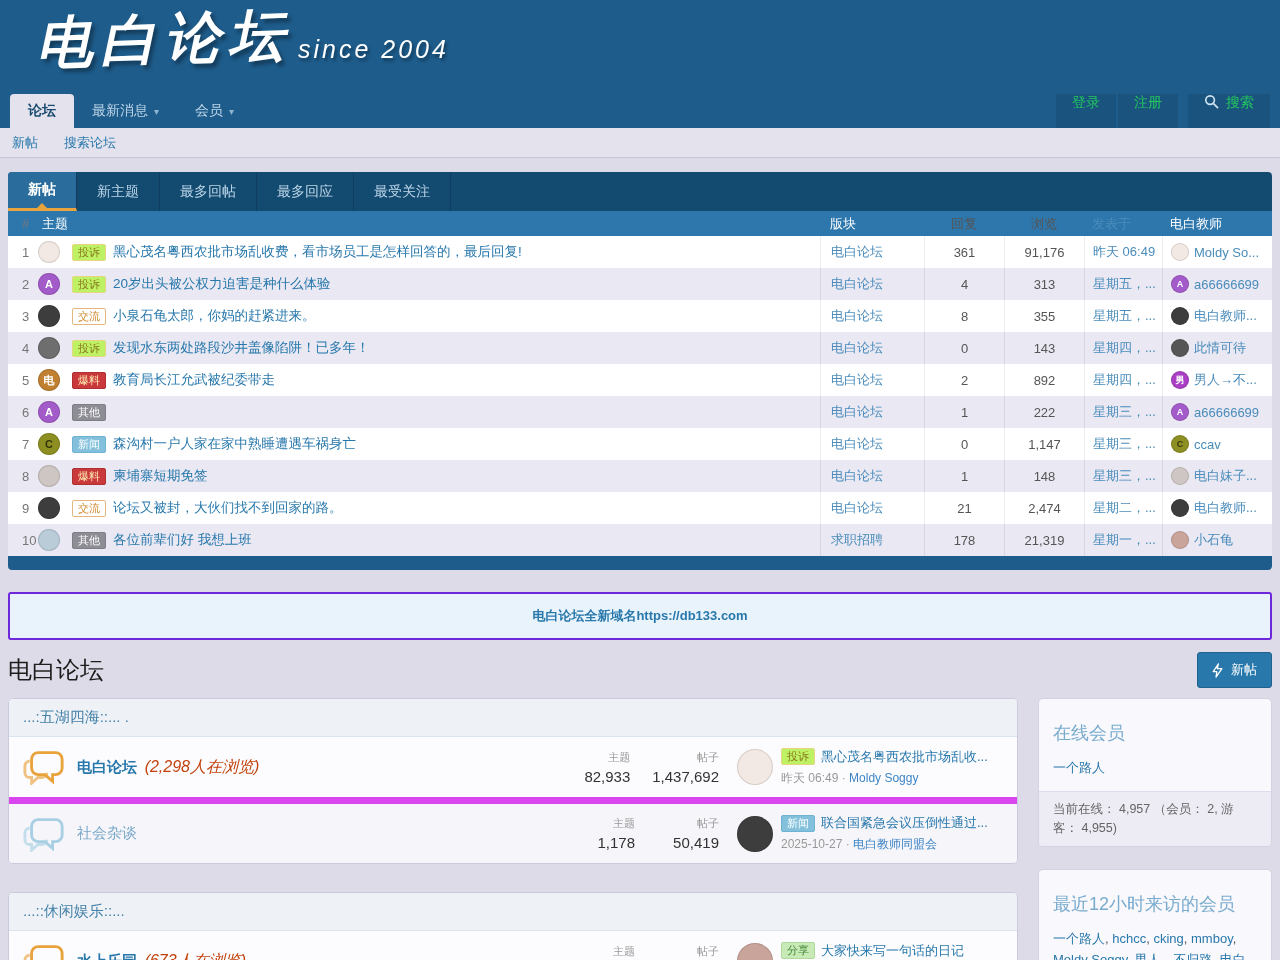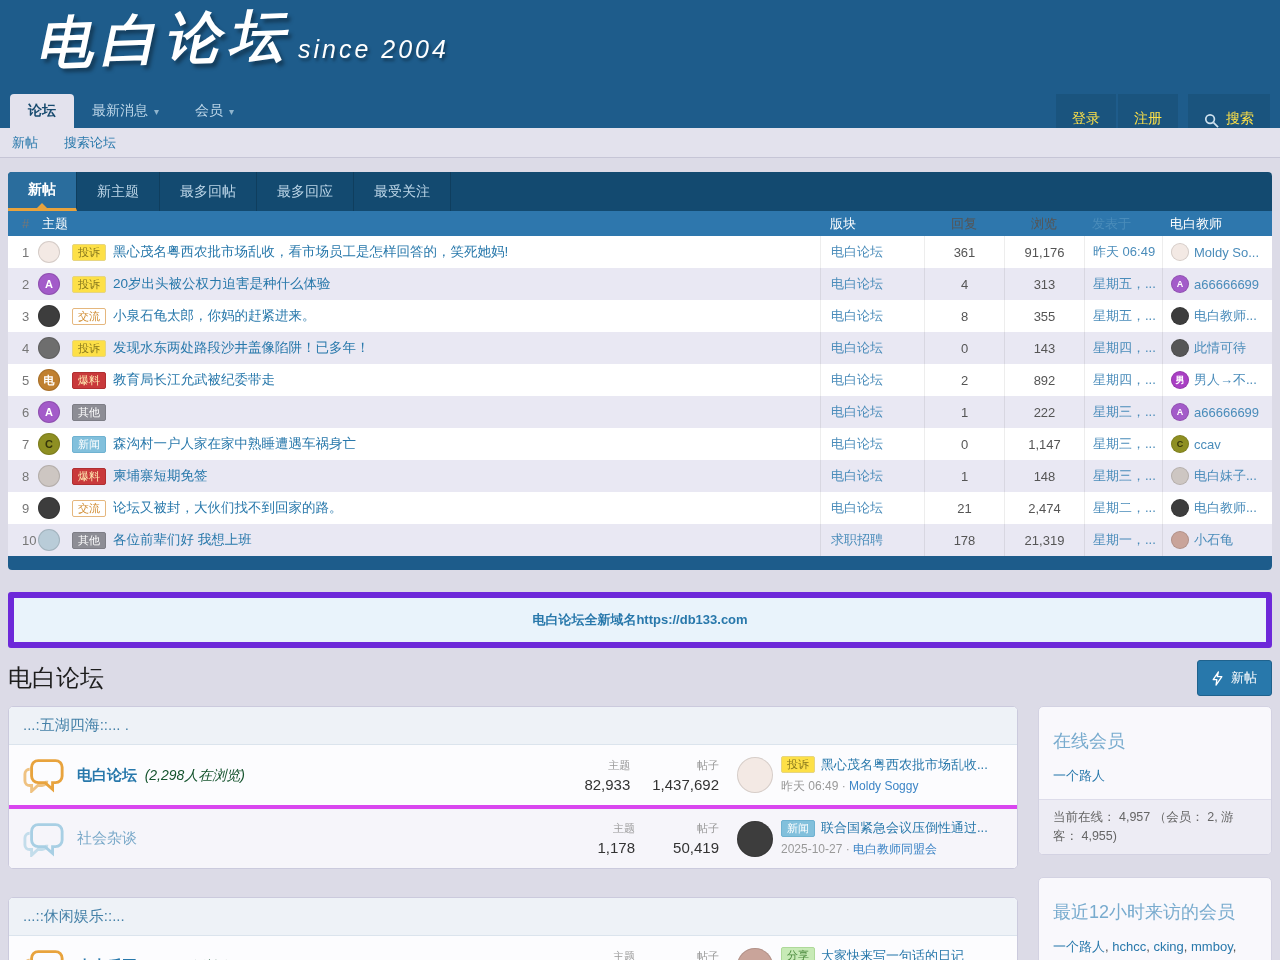--- a/index.html
+++ b/index.html
@@ -17,21 +17,21 @@
     font-size:56px; font-weight:bold; font-style:italic; letter-spacing:8px;
     transform:rotate(-2deg); text-shadow:3px 4px 4px rgba(0,0,0,.35); line-height:1.1;
   }
   .logo-tag { font-size:25px; font-style:italic; letter-spacing:3px; margin-left:6px; padding-bottom:6px;
     text-shadow:2px 3px 3px rgba(0,0,0,.35); }
   .nav-strip { position:absolute; bottom:0; left:0; right:0; height:34px; display:flex; align-items:stretch; padding:0 10px; }
   .nav-tab { display:flex; align-items:center; gap:6px; padding:0 18px; color:#bdd6e8; font-size:14px; cursor:pointer; }
   .nav-tab.active { background:#e3e2ed; color:#174a6e; font-weight:bold; border-radius:4px 4px 0 0; }
   .nav-caret { font-size:10px; color:#8fb4cd; }
   .nav-right { margin-left:auto; display:flex; align-items:stretch; gap:2px; }
-  .nav-btn { display:flex; align-items:flex-end; gap:7px; padding:0 16px; background:#1a547e; color:#fde047; font-size:14px; cursor:pointer; }
+  .nav-btn { display:flex; align-items:flex-start; gap:7px; padding:0 16px; background:#1a547e; color:#22c55e; font-size:14px; cursor:pointer; }
   .nav-btn.search { margin-left:8px; }
   .subnav { background:#e3e2ed; height:30px; display:flex; align-items:center; gap:26px; padding:0 12px; border-bottom:1px solid #c6c5d6; }
   .subnav .link { font-size:13px; }
 
   
   .board-wrap { margin:14px 8px 0 8px; border-radius:4px; overflow:hidden; background:#fff; }
   .wtabs { background:#134a70; display:flex; height:39px; }
   .wtab { position:relative; display:flex; align-items:center; padding:0 20px; color:#bdd6e8; font-size:14px;
     border-right:1px solid #0f3e5e; cursor:pointer; }
   .wtab.active { background:#2a6d9d; color:#fff; font-weight:bold; border-bottom:3px solid #e8a33d; }
@@ -55,52 +55,52 @@
   .trow .c-rep, .trow .c-view { justify-content:center; }
   .board-foot { height:14px; background:#1d5c8b; }
 
   .avatar { border-radius:50%; display:inline-flex; align-items:center; justify-content:center;
     font-weight:bold; flex:none; box-shadow:inset 0 0 0 1px rgba(0,0,0,.12); }
   .av22 { width:22px; height:22px; font-size:11px; }
   .av18 { width:18px; height:18px; font-size:9px; }
   .av36 { width:36px; height:36px; font-size:15px; }
 
   .tag { display:inline-block; font-size:11px; line-height:15px; padding:0 5px; border-radius:2px; flex:none; }
-  .tag-yellow { background:#fde047; color:#8a7a1e; border:1px solid #e6d582; }
+  .tag-yellow { background:#bef264; color:#8a7a1e; border:1px solid #e6d582; }
   .tag-outline { background:transparent; color:#d08a2e; border:1px solid #e5b77e; }
   .tag-red { background:#c9393b; color:#ffe8b0; border:1px solid #b02f31; }
   .tag-gray { background:#8d8d95; color:#fff; border:1px solid #7e7e86; }
   .tag-blue { background:#82c0dc; color:#fff; border:1px solid #6fb2d1; }
   .tag-green { background:#c7eab6; color:#4a8a3c; border:1px solid #aed99a; }
 
   
-  .notice { margin:22px 8px 0 8px; background:#e9f3fb; border:6px solid #6d28d9; border-radius:3px;
+  .notice { margin:22px 8px 0 8px; background:#e9f3fb; border:2px solid #6d28d9; border-radius:3px;
     text-align:center; padding:13px; font-weight:bold; color:#2b7ab8; }
 
   
   .page-head { margin:12px 8px 10px 8px; display:flex; align-items:center; justify-content:space-between; }
   .page-title { font-size:24px; color:#1d1d1d; font-weight:normal; }
   .btn-newpost { background:#2878ab; color:#fff; border:1px solid #1f628d; border-radius:3px;
     display:flex; align-items:center; gap:8px; padding:8px 14px; font-size:13px; cursor:pointer; }
 
   
   .main { margin:0 8px; display:flex; gap:20px; align-items:flex-start; }
   .col-left { width:1010px; flex:none; }
   .col-right { width:234px; flex:none; }
 
   .cat-block { border:1px solid #cbcadd; border-radius:5px; background:#fcfcfe; overflow:hidden; margin-bottom:28px; }
   .cat-header { background:#eef2f7; border-bottom:1px solid #dbe4ed; padding:9px 14px; color:#4581a8; font-size:15px; cursor:pointer; }
   .forum-row { display:flex; align-items:center; gap:12px; padding:10px 14px; min-height:60px; }
-  .forum-row + .forum-row { border-top:4px solid #d946ef; background:#f6f5fa; }
+  .forum-row + .forum-row { border-top:7px solid #d946ef; background:#f6f5fa; }
   .forum-icon { color:#e8a33d; flex:none; }
   .forum-icon.read { color:#a8cfe4; }
   .forum-name-wrap { flex:1; min-width:0; }
   .forum-name { font-size:15px; font-weight:bold; color:#2878ab; cursor:pointer; }
   .forum-row.read .forum-name { font-weight:normal; color:#7aa9c9; }
-  .forum-viewers { font-size:14px; font-style:italic; color:#14532d; margin-left:4px; }
+  .forum-viewers { font-size:16px; font-style:italic; color:#c2410c; margin-left:4px; }
   .forum-stats { display:flex; gap:22px; flex:none; margin-right:6px; }
   .stat { text-align:right; min-width:62px; }
   .stat .lbl { font-size:11px; color:#999; }
   .stat .val { font-size:15px; color:#333; margin-top:3px; }
   .lastpost { width:266px; flex:none; display:flex; gap:8px; align-items:center; overflow:hidden; }
   .lastpost .lines { min-width:0; }
   .lp-line1 { display:flex; align-items:center; gap:6px; white-space:nowrap; overflow:hidden; }
   .lp-line1 .link { overflow:hidden; text-overflow:ellipsis; font-size:13px; }
   .lp-line2 { margin-top:4px; font-size:12px; color:#999; white-space:nowrap; overflow:hidden; }
   .lp-line2 .link { color:#3d85c6; }
@@ -186,21 +186,21 @@
 
       <div class="trow">
         <span class="c-num">1</span>
         <span class="c-ava">
           <span class="avatar av22" style="background-color: rgb(243, 233, 228); color: rgb(122, 74, 58);">
             <i style="font-style:normal"></i>
           </span>
         </span>
         <span class="c-title">
           <span class="tag tag-yellow">投诉</span>
-          <span class="link t-link">黑心茂名粤西农批市场乱收，看市场员工是怎样回答的，笑死她妈!</span>
+          <span class="link t-link">黑心茂名粤西农批市场乱收费，看市场员工是怎样回答的，最后回复!</span>
         </span>
         <span class="c-forum">
           <span class="link">电白论坛</span>
         </span>
         <span class="c-rep">361</span>
         <span class="c-view">91,176</span>
         <span class="c-date">
           <span class="link" style="color:#4a8cba">昨天 06:49</span>
         </span>
         <span class="c-last">

